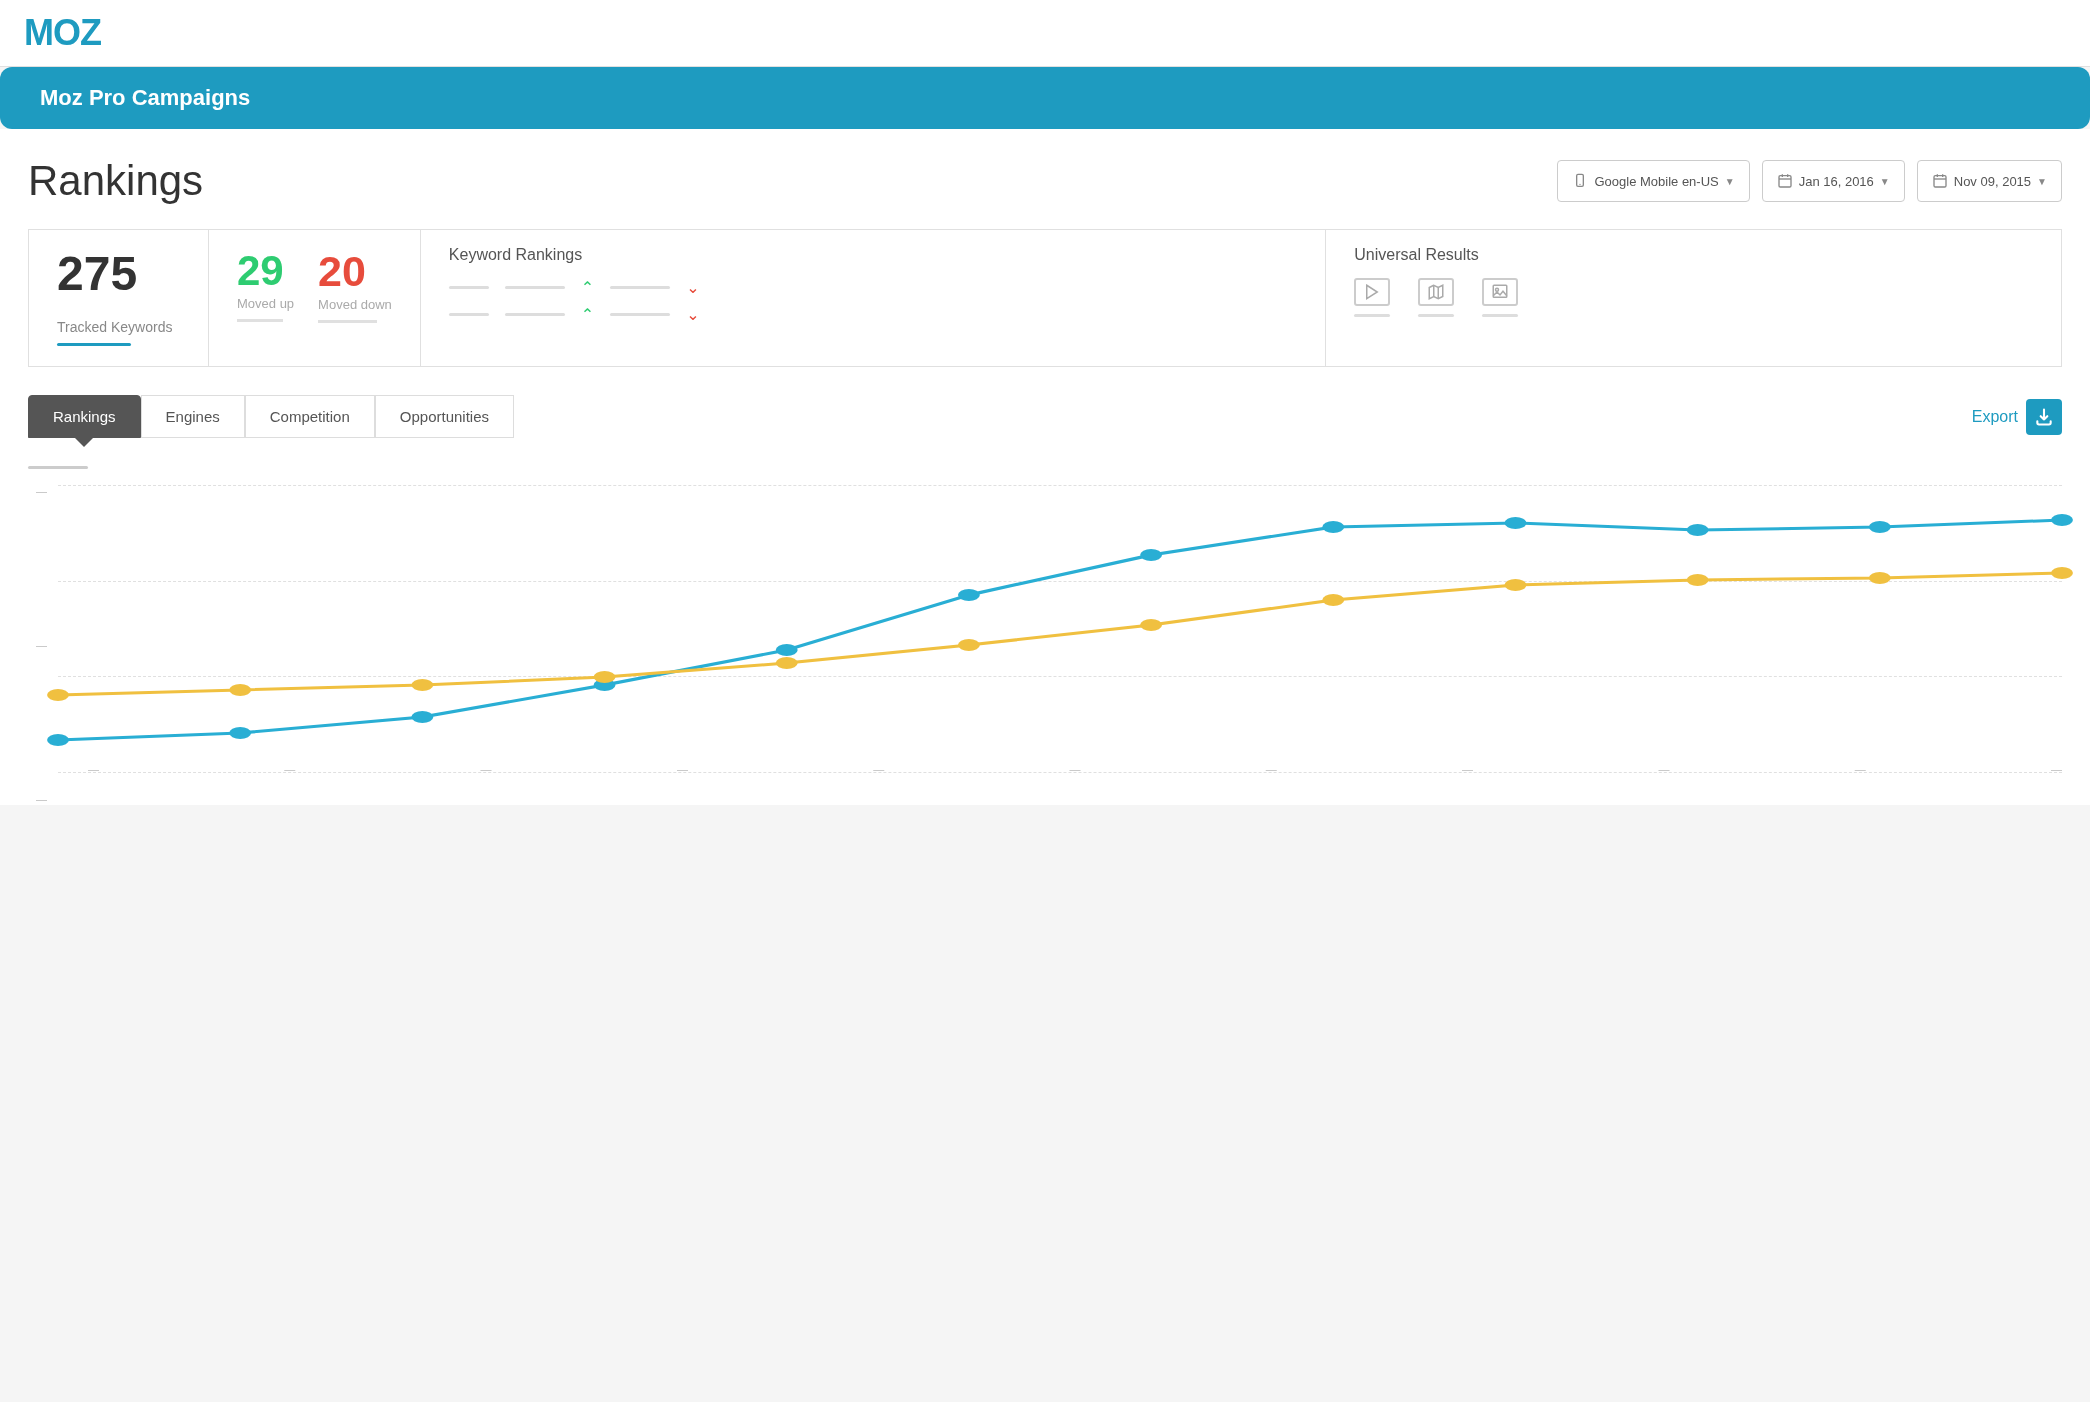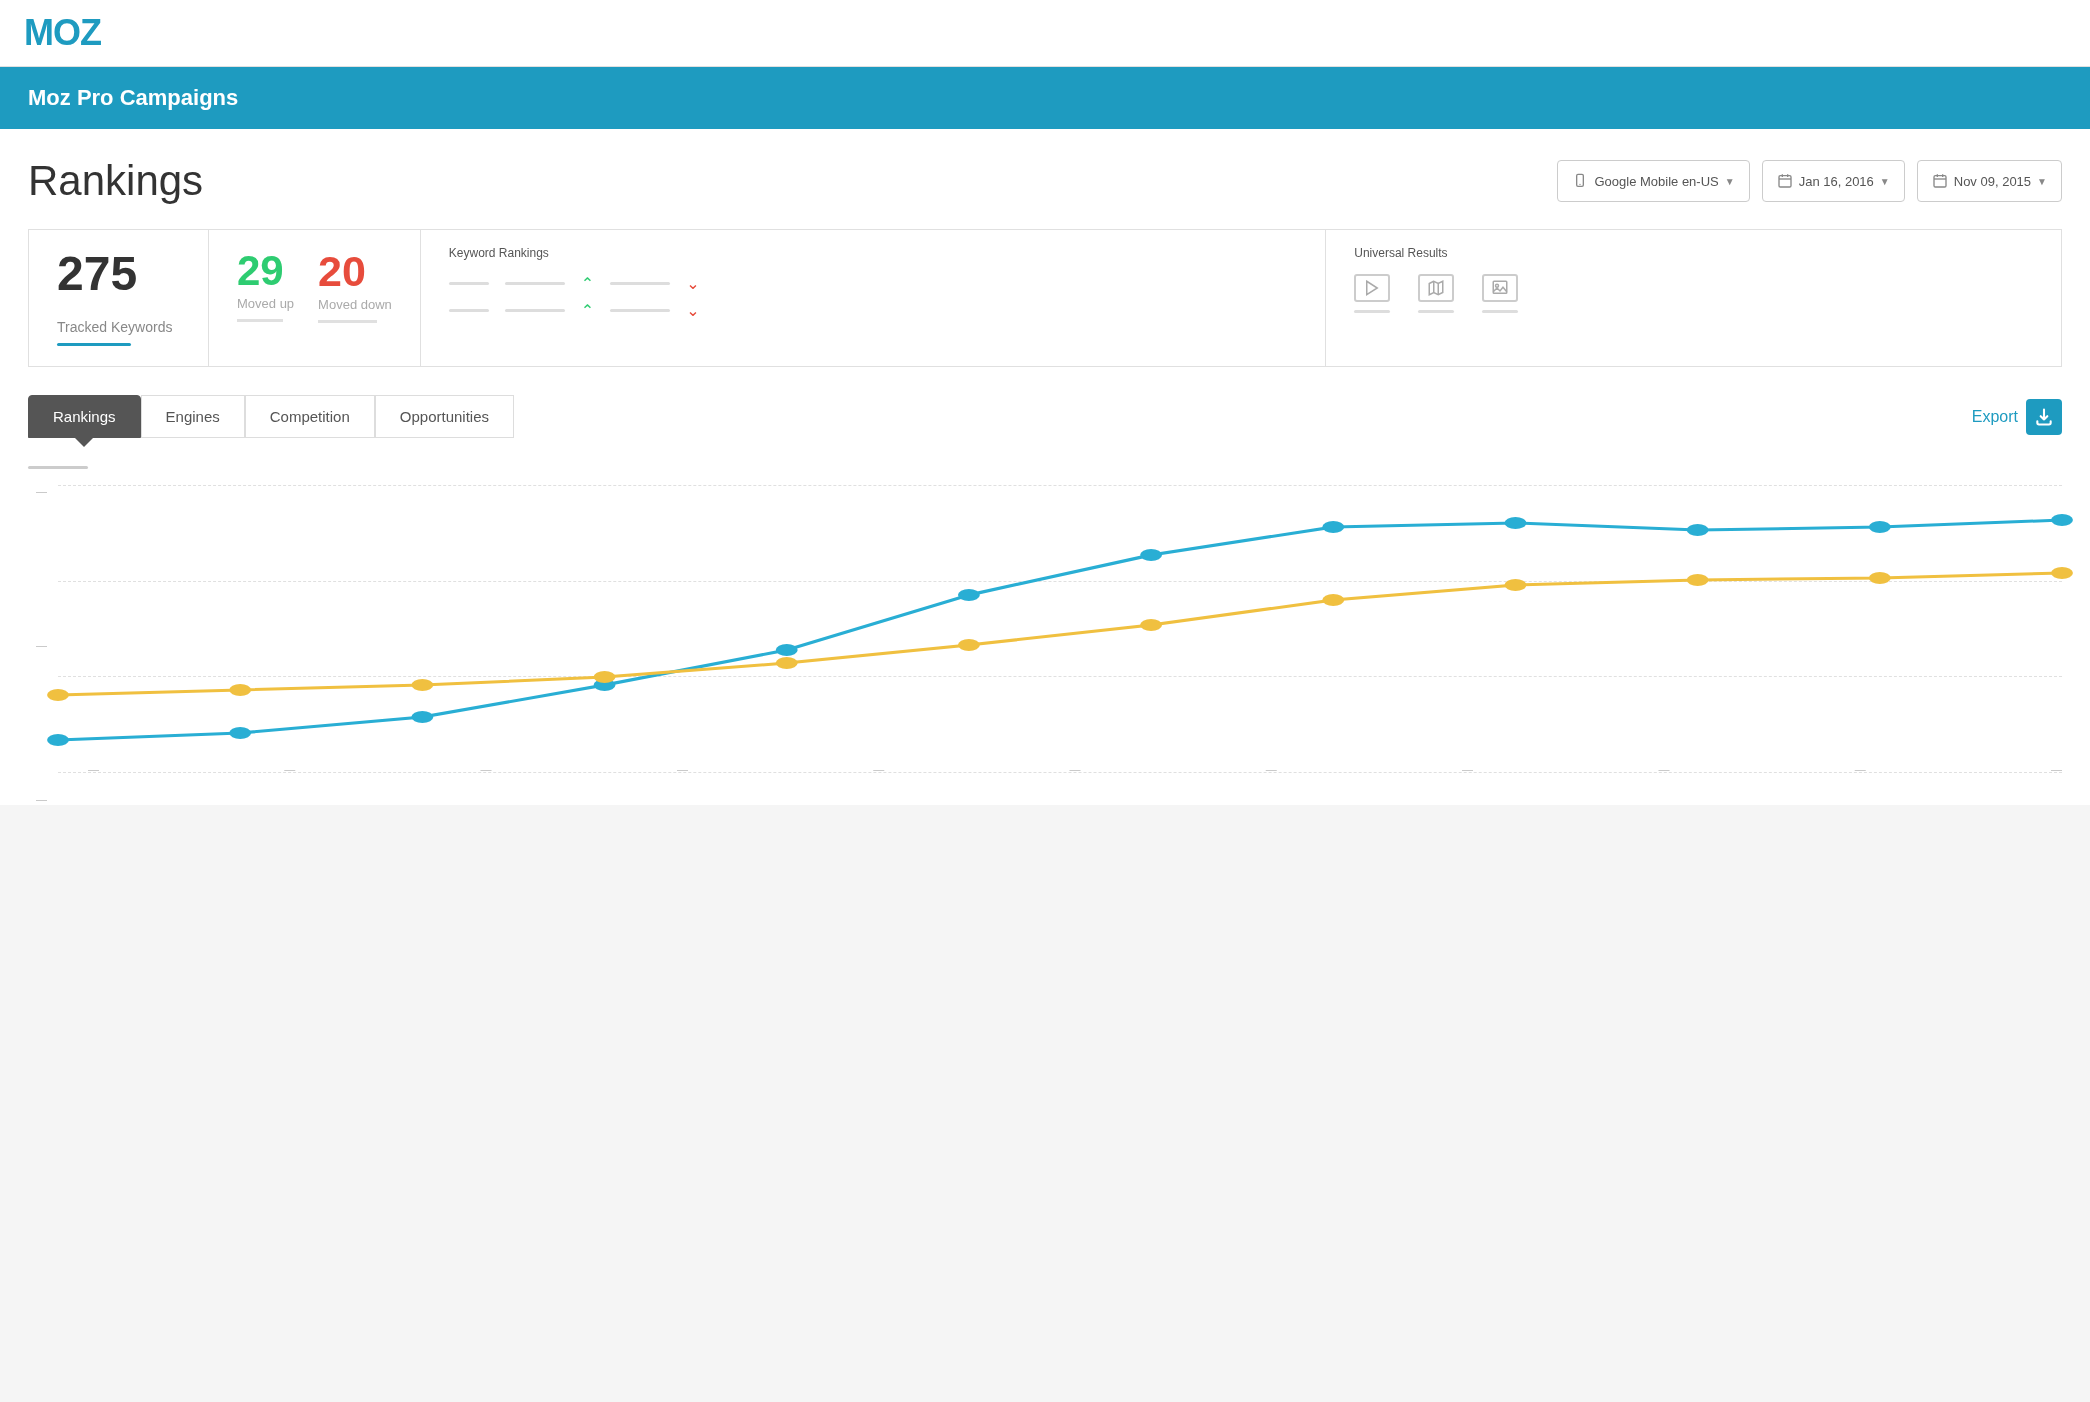--- a/index.html
+++ b/index.html
@@ -1,21 +1,21 @@
 <!DOCTYPE html>
 <html><head>
   <meta charset="utf-8">
   <style>
     * { box-sizing: border-box; margin: 0; padding: 0; }
     body { font-family: -apple-system, BlinkMacSystemFont, 'Segoe UI', Arial, sans-serif; background: #f5f5f5; color: #333; }
 
     .top-nav { background: #fff; padding: 12px 24px; border-bottom: 1px solid #e0e0e0; }
     .moz-logo { color: #1e9bc0; font-size: 36px; font-weight: 700; letter-spacing: -1px; }
 
-    .campaign-header { background: #1e9bc0; padding: 18px 28px; }
+    .campaign-header { background: #1e9bc0; padding: 18px 40px; border-radius: 12px; }
     .campaign-title { color: #fff; font-size: 22px; font-weight: 600; }
 
     .main-content { background: #fff; padding: 28px 28px 0 28px; }
 
     .rankings-header { display: flex; align-items: center; justify-content: space-between; margin-bottom: 24px; }
     .rankings-title { font-size: 42px; font-weight: 300; color: #333; }
 
     .filter-controls { display: flex; gap: 12px; align-items: center; }
     .filter-btn { border: 1px solid #ccc; background: #fff; padding: 12px 14px; border-radius: 4px; font-size: 13px; color: #555; cursor: pointer; display: flex; align-items: center; gap: 6px; }
     .filter-btn svg { width: 16px; height: 16px; fill: #888; }
@@ -30,21 +30,21 @@
     .stat-underline { height: 3px; background: #1e9bc0; width: 60%; margin-top: 8px; border-radius: 2px; }
 
     .moved-group { display: flex; gap: 24px; padding: 20px 28px; border-right: 1px solid #e0e0e0; }
     .moved-item { display: flex; flex-direction: column; align-items: flex-start; }
     .moved-number-up { font-size: 42px; font-weight: 700; color: #2ecc71; line-height: 1; }
     .moved-number-down { font-size: 43px; font-weight: 700; color: #e74c3c; line-height: 1; }
     .moved-label { font-size: 13px; color: #aaa; margin-top: 4px; }
     .moved-bar { height: 3px; background: #e0e0e0; width: 80%; margin-top: 8px; }
 
     .keyword-rankings-block { padding: 16px 28px; border-right: 1px solid #e0e0e0; flex: 1; }
-    .block-title { font-size: 12px; color: #555; font-weight: 500; margin-bottom: 14px; }
+    .block-title { font-size: 16px; color: #555; font-weight: 500; margin-bottom: 14px; }
 
     .kw-rows { display: flex; flex-direction: column; gap: 8px; }
     .kw-row { display: flex; gap: 16px; align-items: center; }
     .kw-dash { width: 40px; height: 3px; background: #ddd; border-radius: 2px; }
     .kw-dash-long { width: 60px; height: 3px; background: #ddd; border-radius: 2px; }
     .arrow-up { color: #2ecc71; font-size: 16px; }
     .arrow-down { color: #e74c3c; font-size: 16px; }
 
     .universal-block { padding: 16px 28px; flex: 0.8; }
     .universal-icons { display: flex; gap: 28px; margin-top: 12px; }

